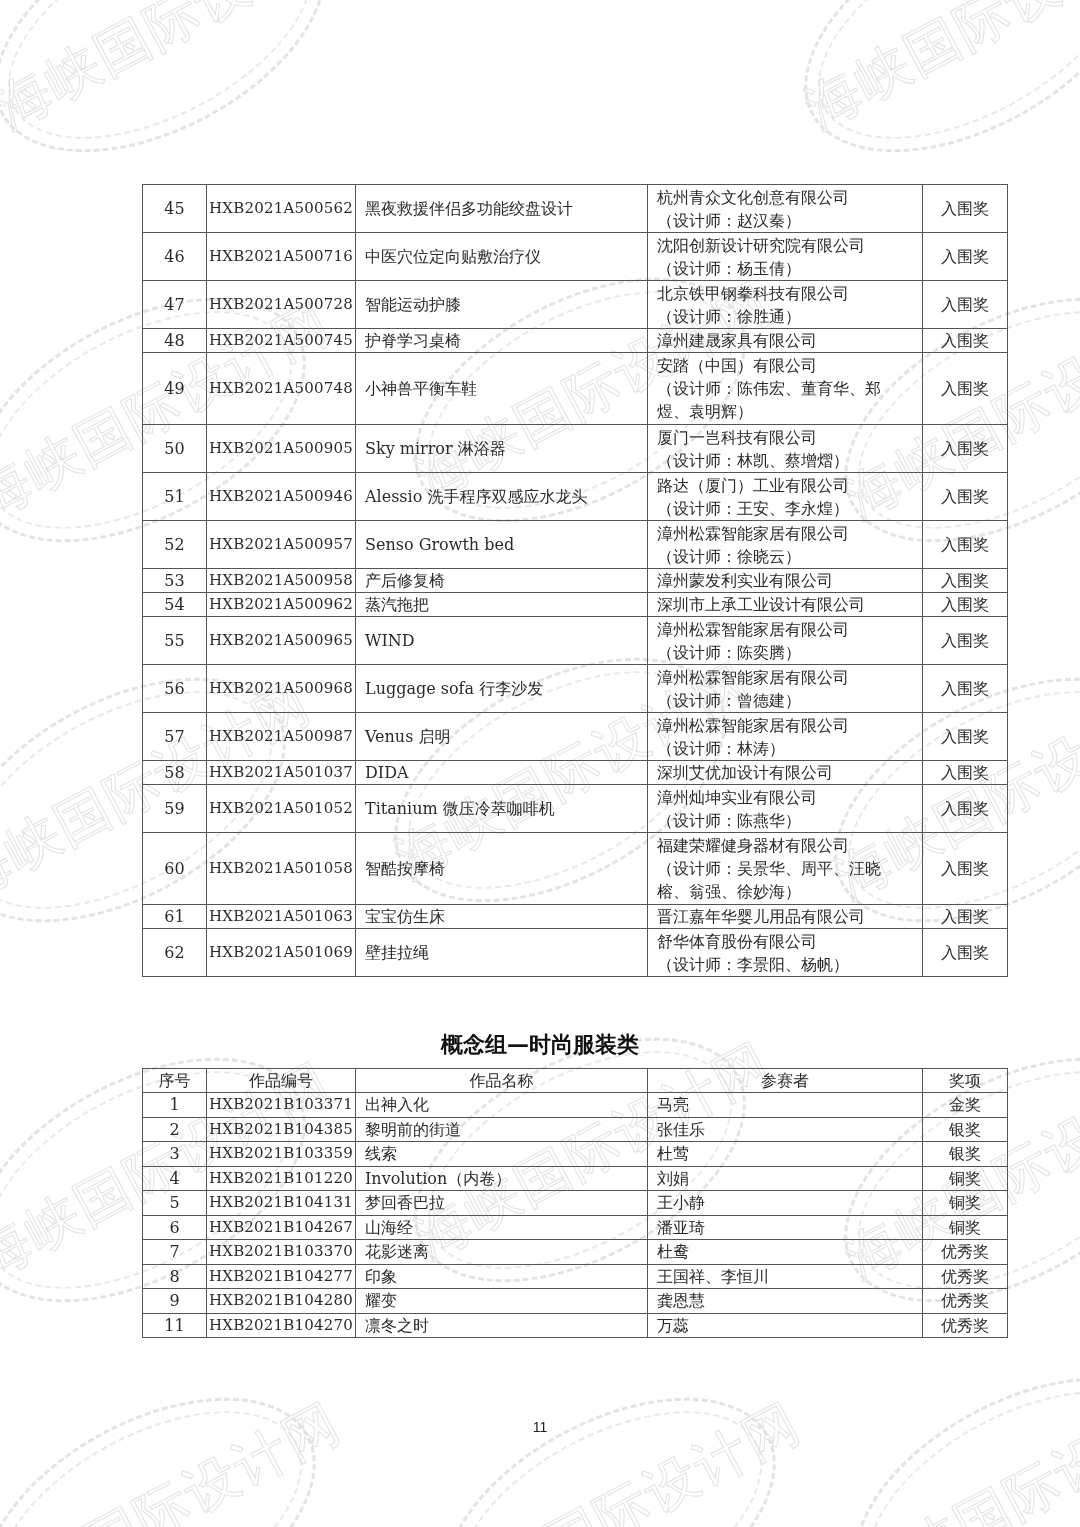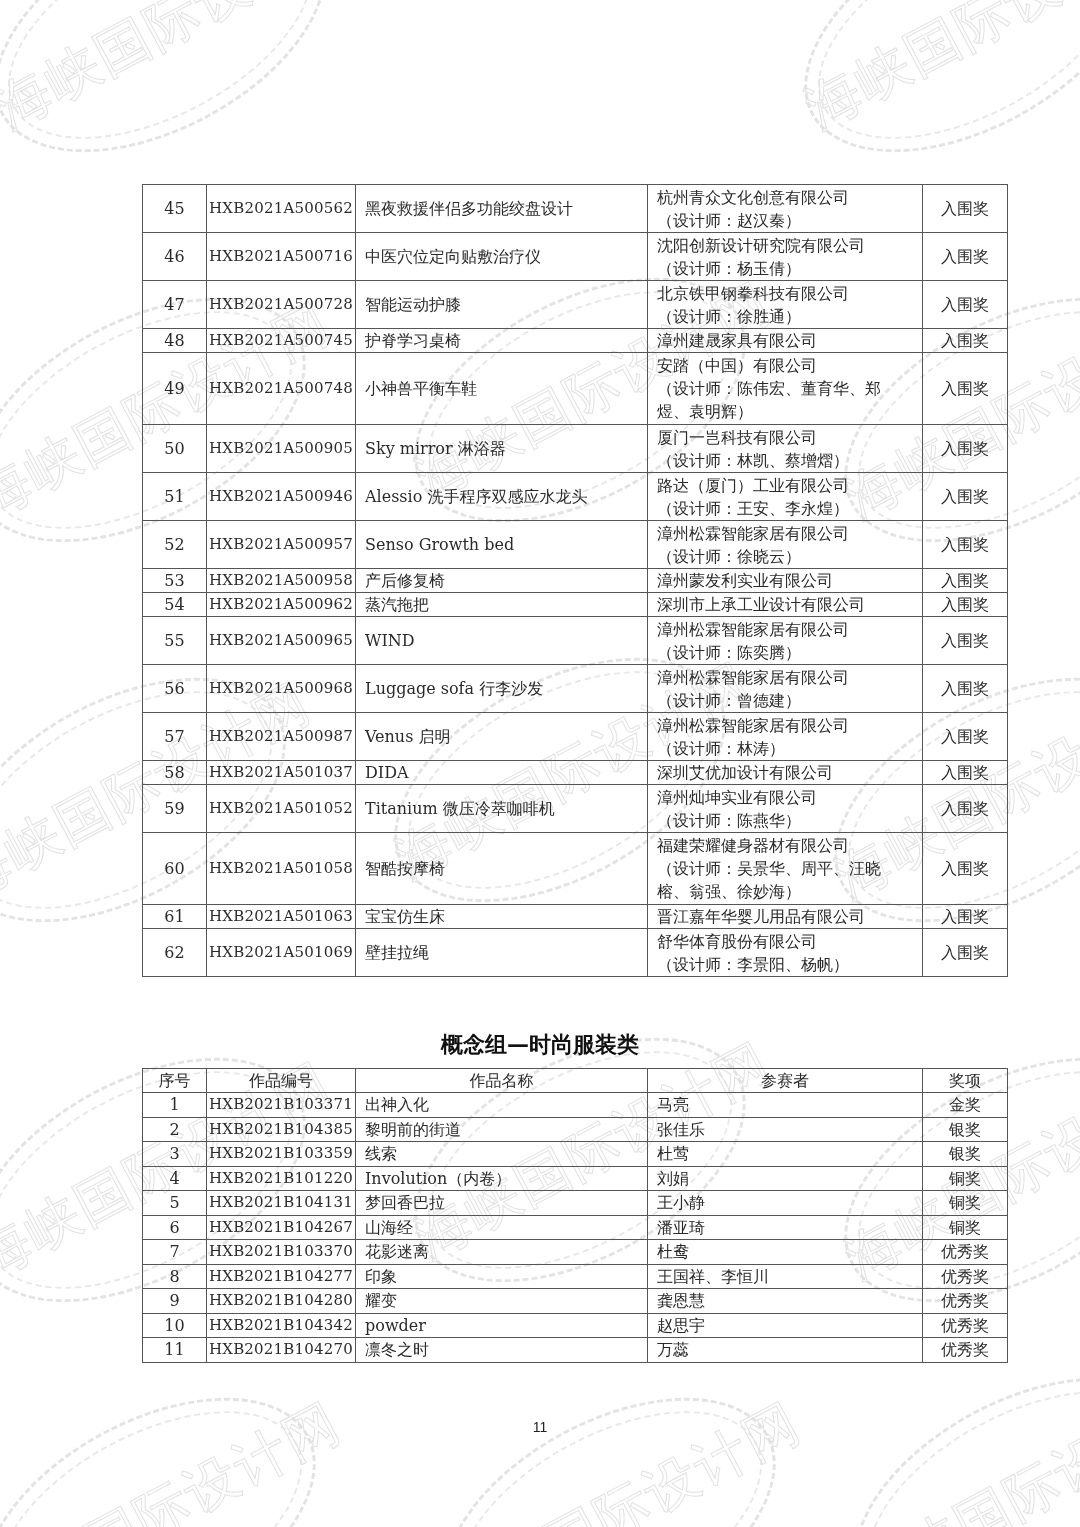--- a/index.html
+++ b/index.html
@@ -374,27 +374,20 @@
         <td class="award">优秀奖</td>
       </tr>
       <tr style="height: 24.5px;">
         <td class="no">9</td>
         <td class="code">HXB2021B104280</td>
         <td class="name">耀变</td>
         <td class="entrant">龚恩慧</td>
         <td class="award">优秀奖</td>
       </tr>
       <tr style="height: 24.5px;">
-        <td class="no">10</td>
-        <td class="code">HXB2021B104342</td>
-        <td class="name">powder</td>
-        <td class="entrant">赵思宇</td>
-        <td class="award">优秀奖</td>
-      </tr>
-      <tr style="height: 24.5px;">
         <td class="no">11</td>
         <td class="code">HXB2021B104270</td>
         <td class="name">凛冬之时</td>
         <td class="entrant">万蕊</td>
         <td class="award">优秀奖</td>
       </tr>
     </tbody>
 </table>
 
 <div class="page-number">11</div>

